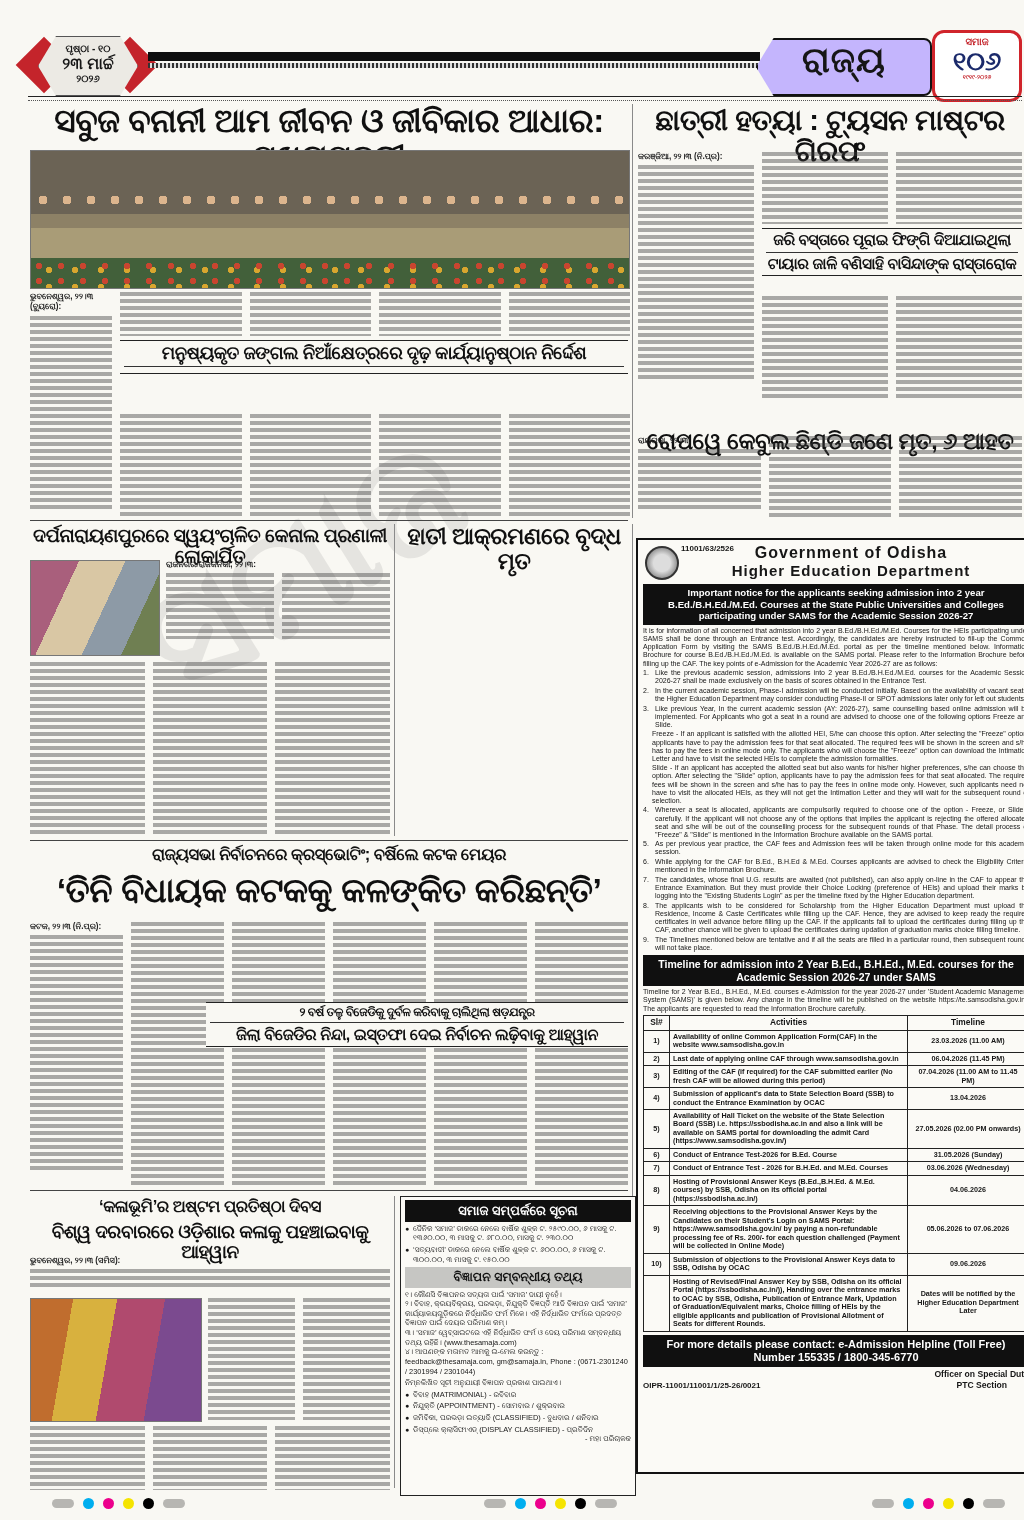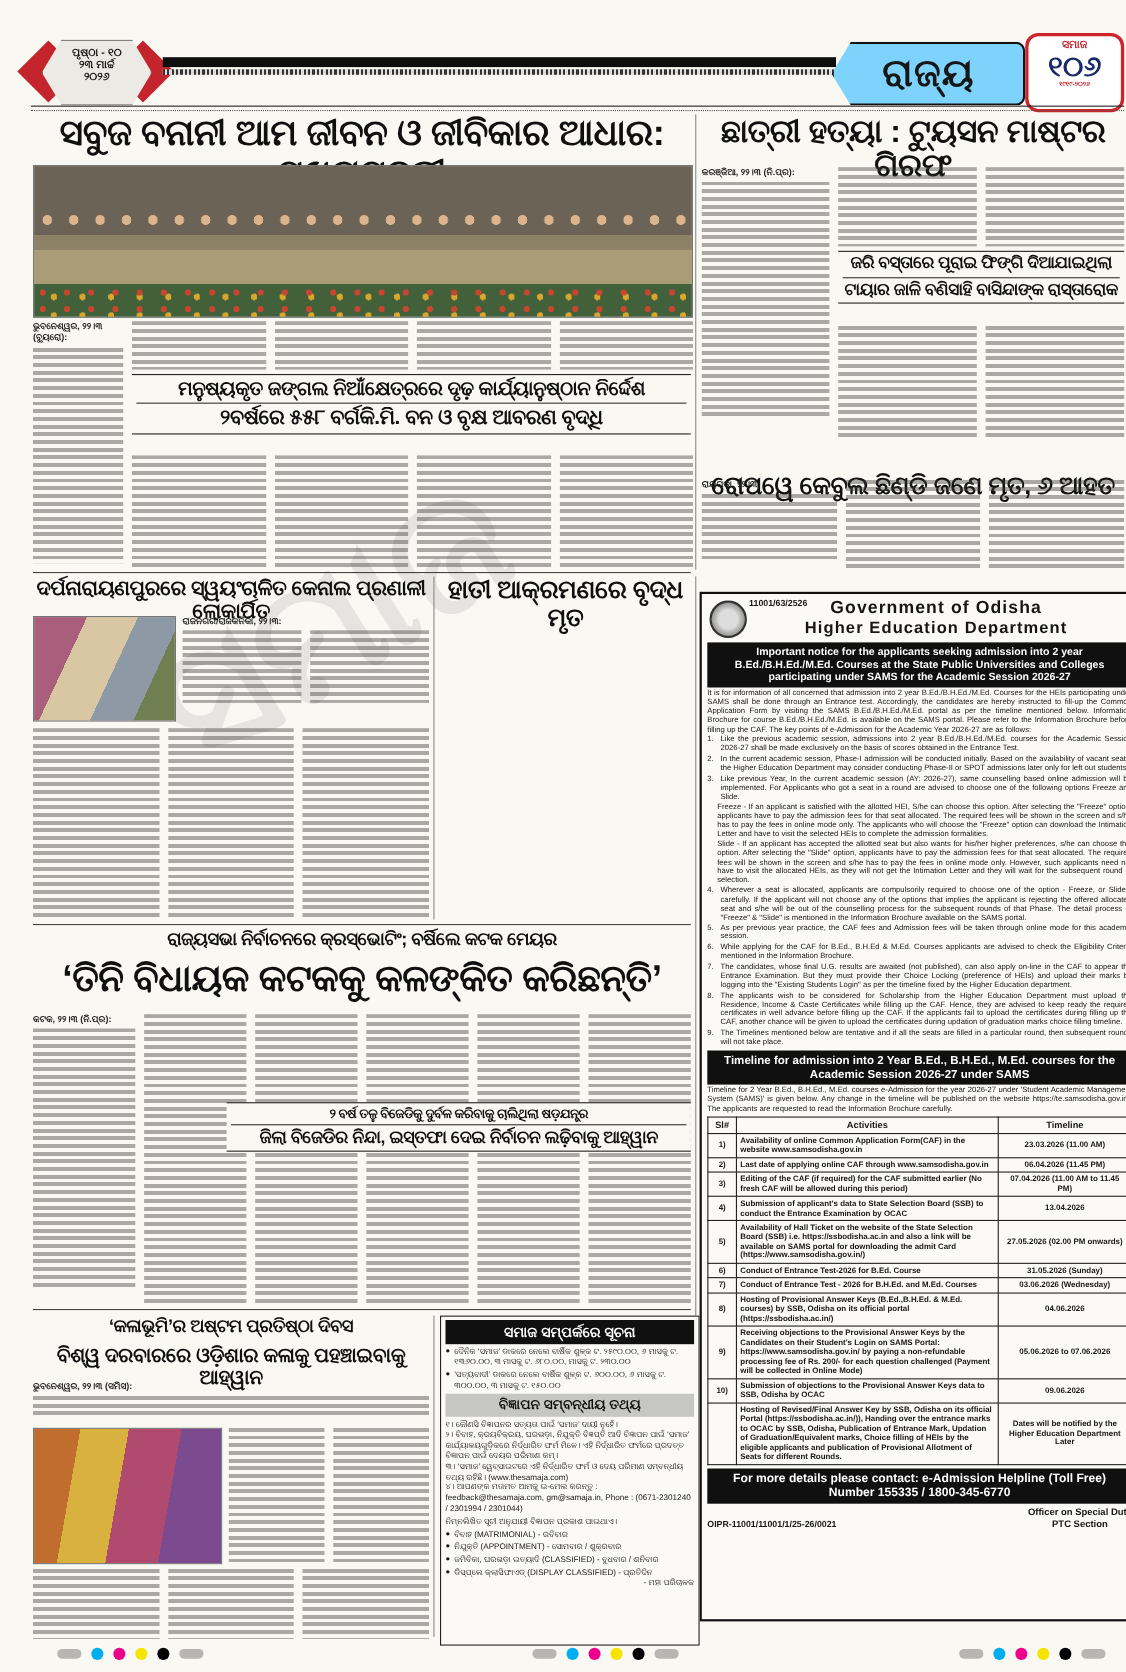--- a/index.html
+++ b/index.html
@@ -48,28 +48,28 @@
 </head>
 <body>
 
 <div id="page">
 
   <div class="abs" id="page-badge" style="left:28px;top:36px;">
     <div class="red" style="left:-4px;"></div>
     <div class="red" style="right:-4px;"></div>
     <div class="hex">
       <div style="font-size:10px;margin-top:6px;">ପୃଷ୍ଠା - ୧୦</div>
-      <div style="font-size:10px;">୨୩ ମାର୍ଚ୍ଚ</div>
+      <div style="font-size:16px;">୨୩ ମାର୍ଚ୍ଚ</div>
       <div style="font-size:10px;">୨୦୨୬</div>
     </div>
   </div>
   <div class="abs" style="left:148px;top:52px;width:612px;height:9px;background:#0e0e0e;"></div>
   <div class="abs" style="left:148px;top:63px;width:612px;height:5px;background:repeating-linear-gradient(90deg,#333 0 2px,#ddd 2px 4px);"></div>
-  <div class="abs" style="left:756px;top:38px;width:172px;height:54px;border:2px solid #111;background:#7dd3fc;border-radius:8px;
-       clip-path:polygon(10% 0,100% 0,100% 100%,10% 100%,0 50%);display:flex;align-items:center;justify-content:center;">
+  <div class="abs" style="left:756px;top:38px;width:172px;height:54px;border:2px solid #111;background:#c4b5fd;border-radius:8px;
+       clip-path:polygon(10% 0,100% 0,100% 100%,10% 100%,0 50%);display:flex;align-items:flex-start;justify-content:center;">
     <span style="font-size:35px;font-weight:bold;letter-spacing:1px;">ରାଜ୍ୟ</span>
   </div>
   <div class="abs" id="masthead-logo" style="left:932px;top:30px;width:84px;height:66px;">
     <div style="font-size:10px;font-weight:bold;color:#c4242b;margin-top:3px;">ସମାଜ</div>
     <div style="font-size:26px;font-weight:bold;color:#1b2a6b;line-height:1;">୧୦୬</div>
     <div style="font-size:6px;font-weight:bold;color:#c4242b;">୧୯୧୯-୨୦୨୬</div>
   </div>
   <div class="abs" style="left:28px;top:96px;width:994px;height:3px;border-top:1.5px solid #222;border-bottom:1px dotted #555;"></div>
 
   <div class="abs wm" style="left:130px;top:480px;font-size:150px;transform:rotate(-32deg);">ସମାଜ</div>
@@ -89,21 +89,20 @@
     <div class="gk" style="height:196px;margin-top:3px;"></div>
   </div>
   <div class="abs cols" style="left:120px;top:292px;width:510px;height:44px;">
     <div class="gk"></div>
     <div class="gk"></div>
     <div class="gk"></div>
     <div class="gk"></div>
   </div>
   <div class="abs subbox" style="left:120px;top:340px;width:500px;">
     <div class="hl s1" style="font-size:18px;">ମନୁଷ୍ୟକୃତ ଜଙ୍ଗଲ ନିଆଁକ୍ଷେତ୍ରରେ ଦୃଢ଼ କାର୍ଯ୍ୟାନୁଷ୍ଠାନ ନିର୍ଦ୍ଦେଶ</div>
-    <div class="hl" style="font-size:19px;">୨ବର୍ଷରେ ୫୫୮ ବର୍ଗକି.ମି. ବନ ଓ ବୃକ୍ଷ ଆବରଣ ବୃଦ୍ଧି</div>
   </div>
   <div class="abs cols" style="left:120px;top:414px;width:510px;height:104px;">
     <div class="gk"></div>
     <div class="gk"></div>
     <div class="gk"></div>
     <div class="gk"></div>
   </div>
 
   <div class="abs vrule" style="left:632px;top:104px;height:414px;"></div>
   <div class="abs hl" style="left:638px;top:105px;width:384px;font-size:29px;">ଛାତ୍ରୀ ହତ୍ୟା : ଟ୍ୟୁସନ ମାଷ୍ଟର ଗିରଫ</div>

